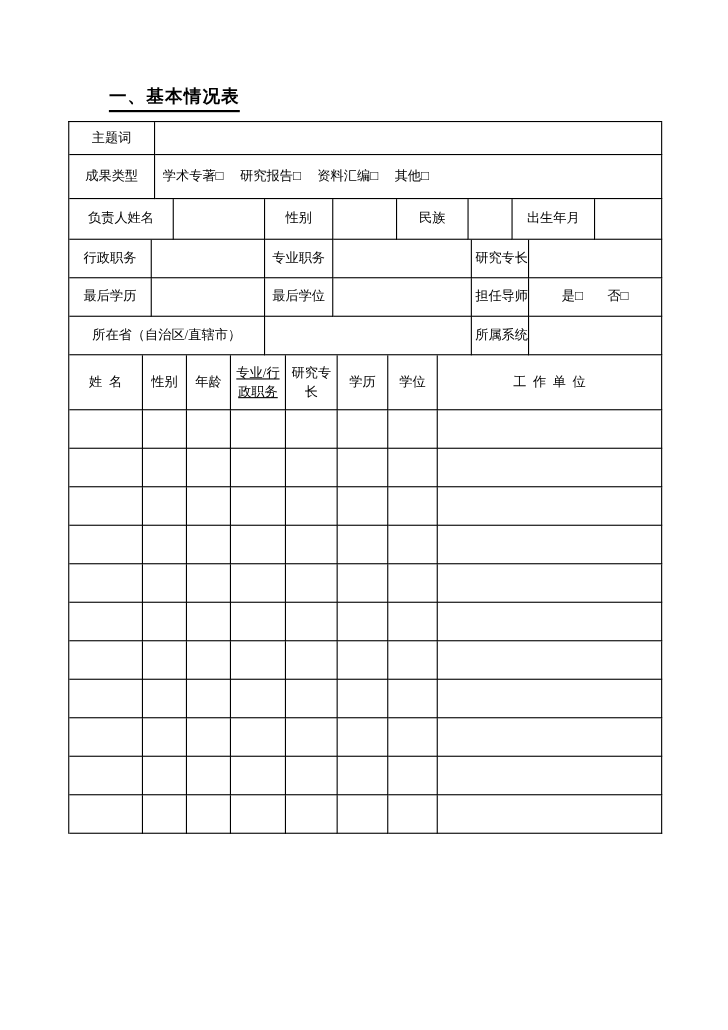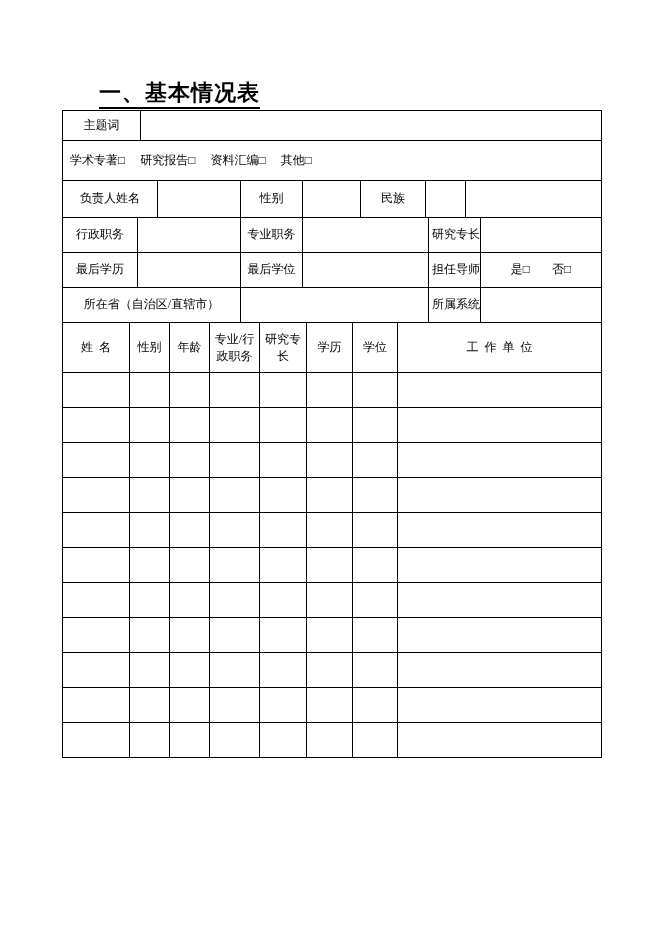--- a/index.html
+++ b/index.html
@@ -5,21 +5,21 @@
   html, body { margin: 0; padding: 0; }
   body {
     width: 662px; height: 936px;
     background: #ffffff;
     position: relative;
     font-family: "Liberation Serif", "DejaVu Serif", serif;
     color: #000;
   }
   .title {
     position: absolute; left: 99px; top: 80px;
-    font-size: 22px; font-weight: 700; letter-spacing: 1px;
+    font-size: 16px; font-weight: 700; letter-spacing: 1px;
     border-bottom: 2px solid #000; padding-bottom: 2px; line-height: 1.15;
   }
   .tbl {
     position: absolute; left: 62px; top: 110px; width: 539px;
     border-top: 1px solid #000; border-left: 1px solid #000;
     font-size: 12px;
   }
   .row { display: flex; }
   .cell {
     box-sizing: border-box; min-width: 0;
@@ -35,54 +35,56 @@
   .w40 { width: 40px; } .w75 { width: 75px; } .w103 { width: 103px; }
   .w126 { width: 126px; } .w52 { width: 52px; } .w178 { width: 178px; }
   .w188 { width: 188px; } .w31 { width: 31px; }
   .opts { justify-content: flex-start; padding-left: 7px; gap: 15px; text-align: right; }
   .nlab { justify-content: flex-start; text-align: left; padding-left: 3px; line-height: 1.3; }
   .yesno { gap: 22px; }
   .side { padding: 0; }
   .vert { width: 13px; word-break: break-all; line-height: 36px; text-align: center; display: block; }
   .phead .cell { white-space: pre-wrap; word-break: break-all; line-height: 1.4; }
   .pc0 { width: 67px; } .pc1 { width: 40px; } .pc2 { width: 40px; }
-  .pc3 { width: 50px; } .pc4 { width: 47px; } .pc5 { width: 46px; }
+  .pc3 { width: 50px; text-decoration: underline; } .pc4 { width: 47px; } .pc5 { width: 46px; }
   .pc6 { width: 45px; } .pc7 { flex: 1; }
 </style>
 </head>
 <body>
 
 <div>
 
   <div class="title">一、基本情况表</div>
 
   <div class="tbl">
 
 
     <div class="row h30">
       <div class="cell w78">主题词</div>
       <div class="cell flex1"></div>
     </div>
 
     <div class="row h40">
+      <div class="cell w78">成果类型</div>
       <div class="cell flex1 opts">
         <span>学术专著□</span>
         <span>研究报告□</span>
         <span>资料汇编□</span>
         <span>其他□</span>
       </div>
     </div>
 
     <div class="row h37">
       <div class="cell w95">负责人姓名</div>
       <div class="cell w83"></div>
       <div class="cell w62">性别</div>
       <div class="cell w58"></div>
       <div class="cell w65">民族</div>
       <div class="cell w40"></div>
+      <div class="cell w75">出生年月</div>
       <div class="cell flex1"></div>
     </div>
 
     <div class="row h35">
       <div class="cell w75">行政职务</div>
       <div class="cell w103"></div>
       <div class="cell w62">专业职务</div>
       <div class="cell w126"></div>
       <div class="cell w52 nlab">研究专长</div>
       <div class="cell flex1"></div>

